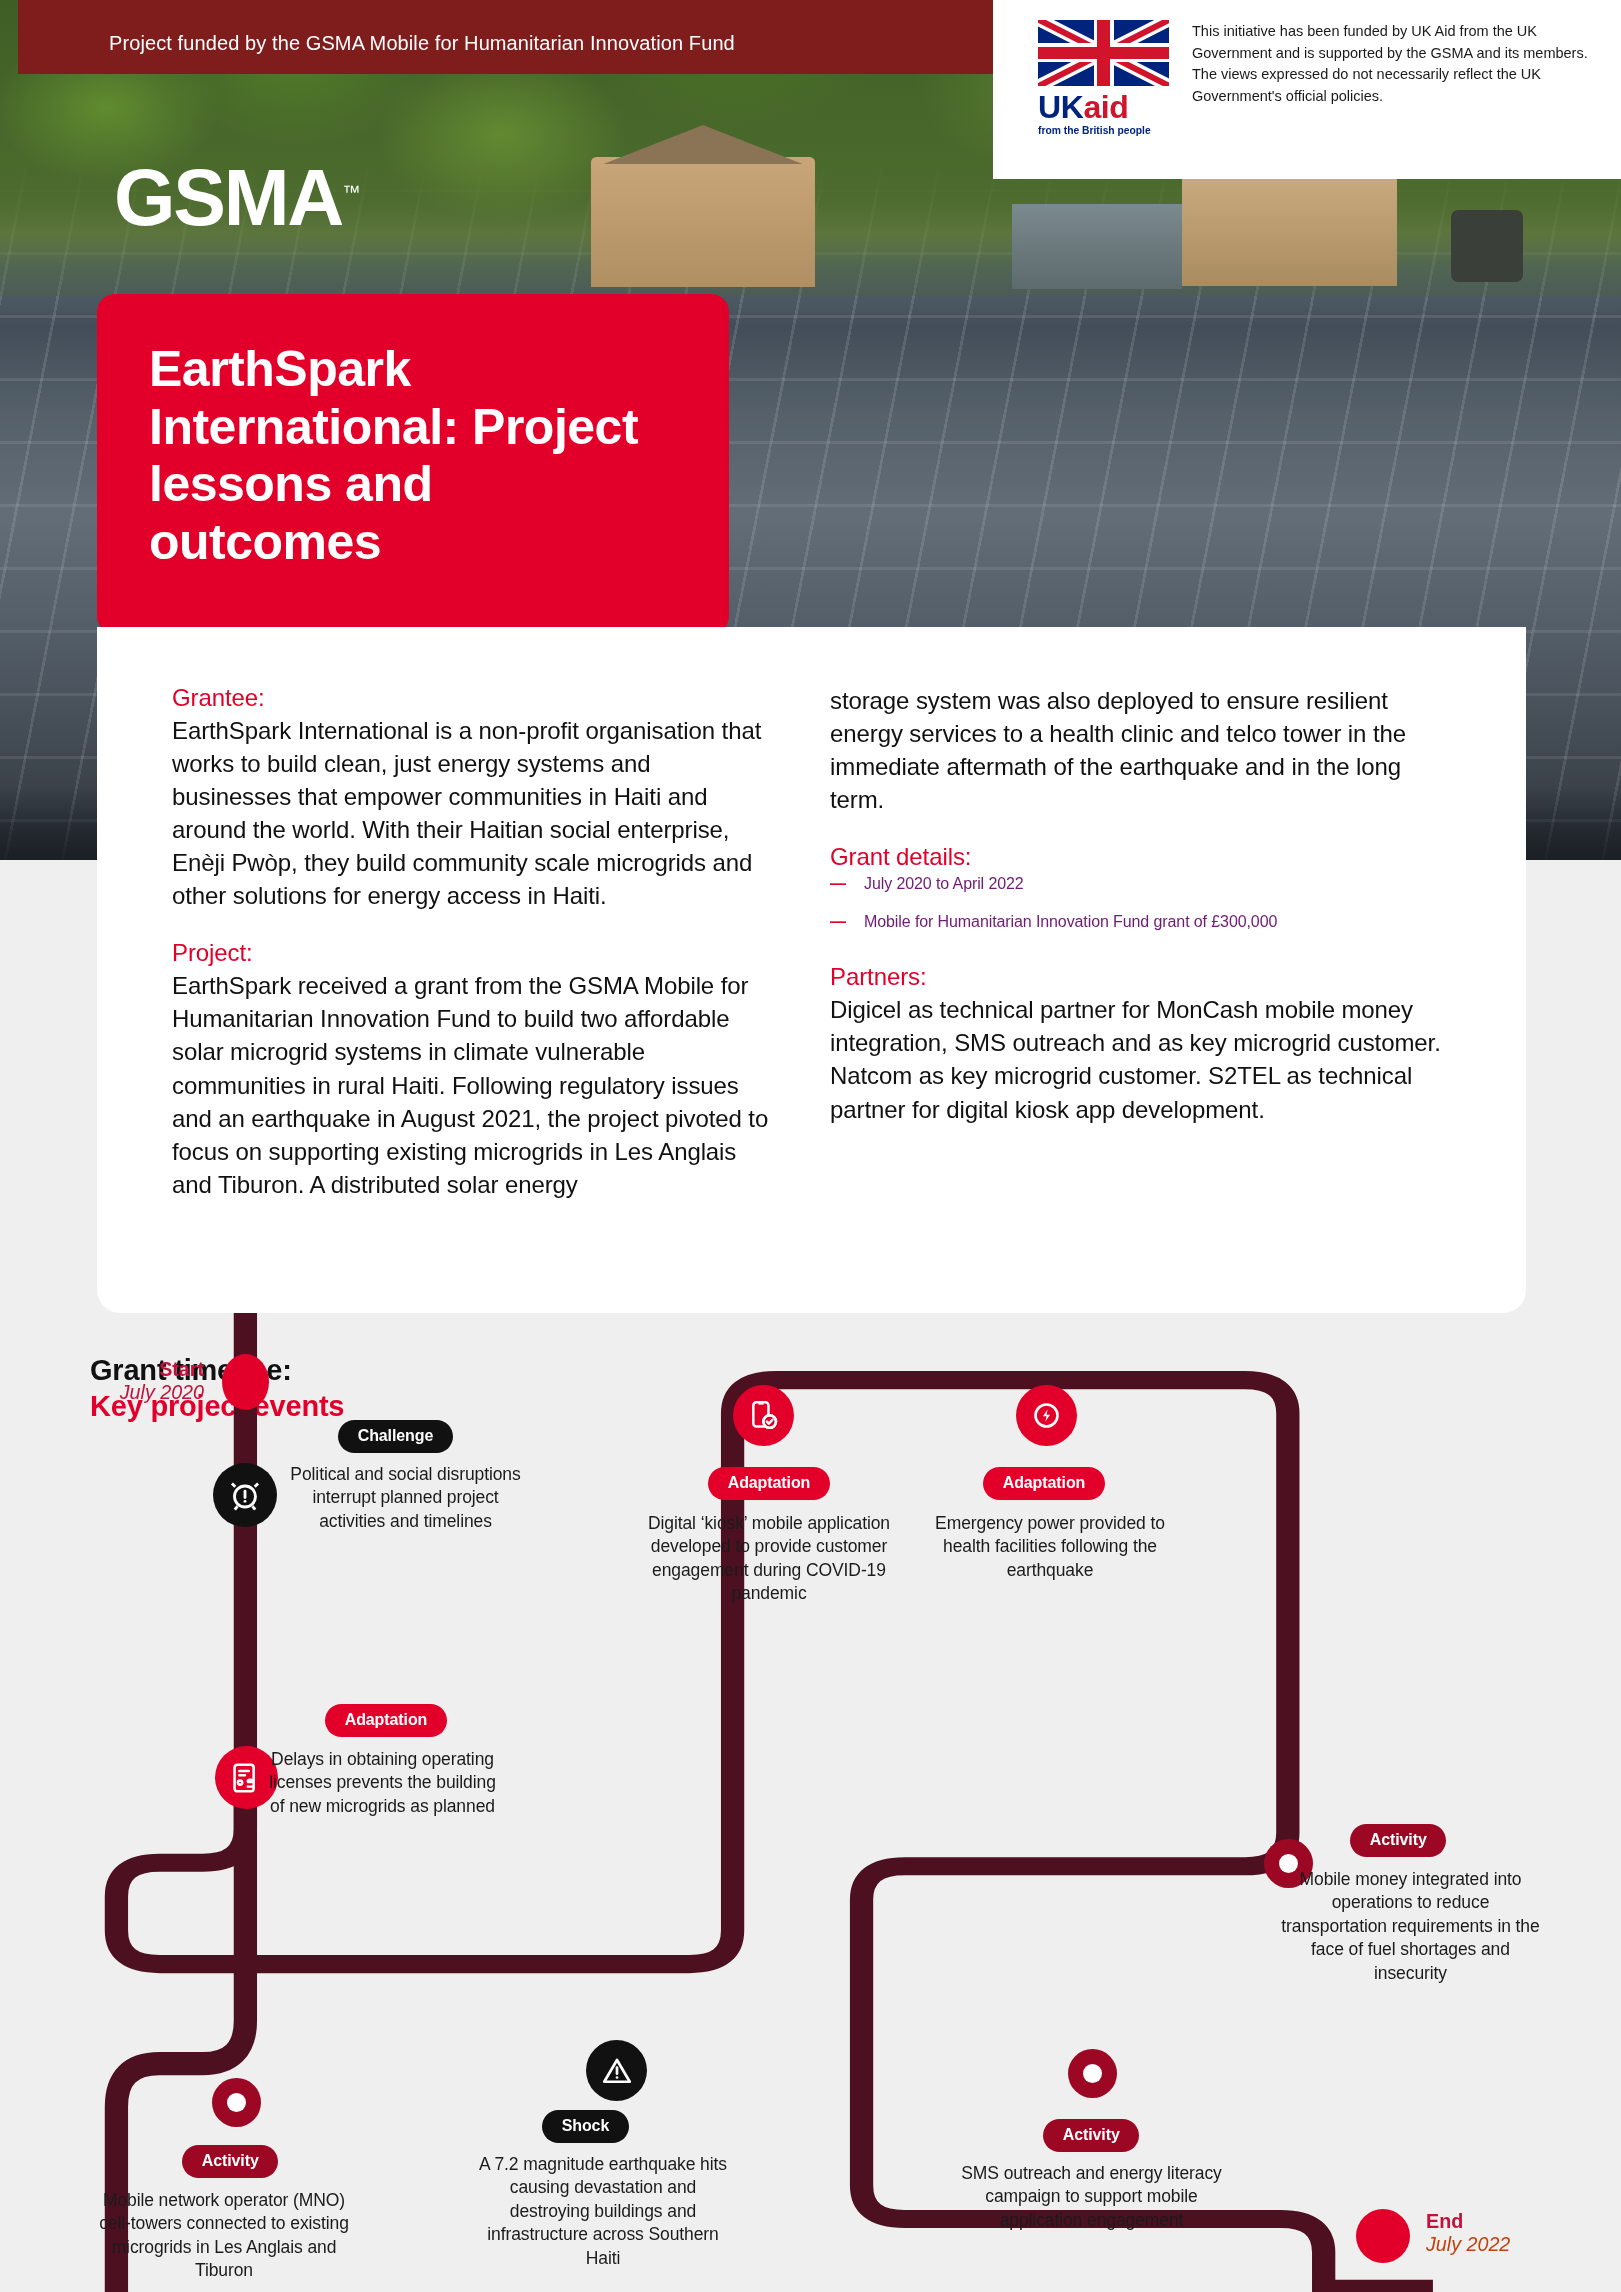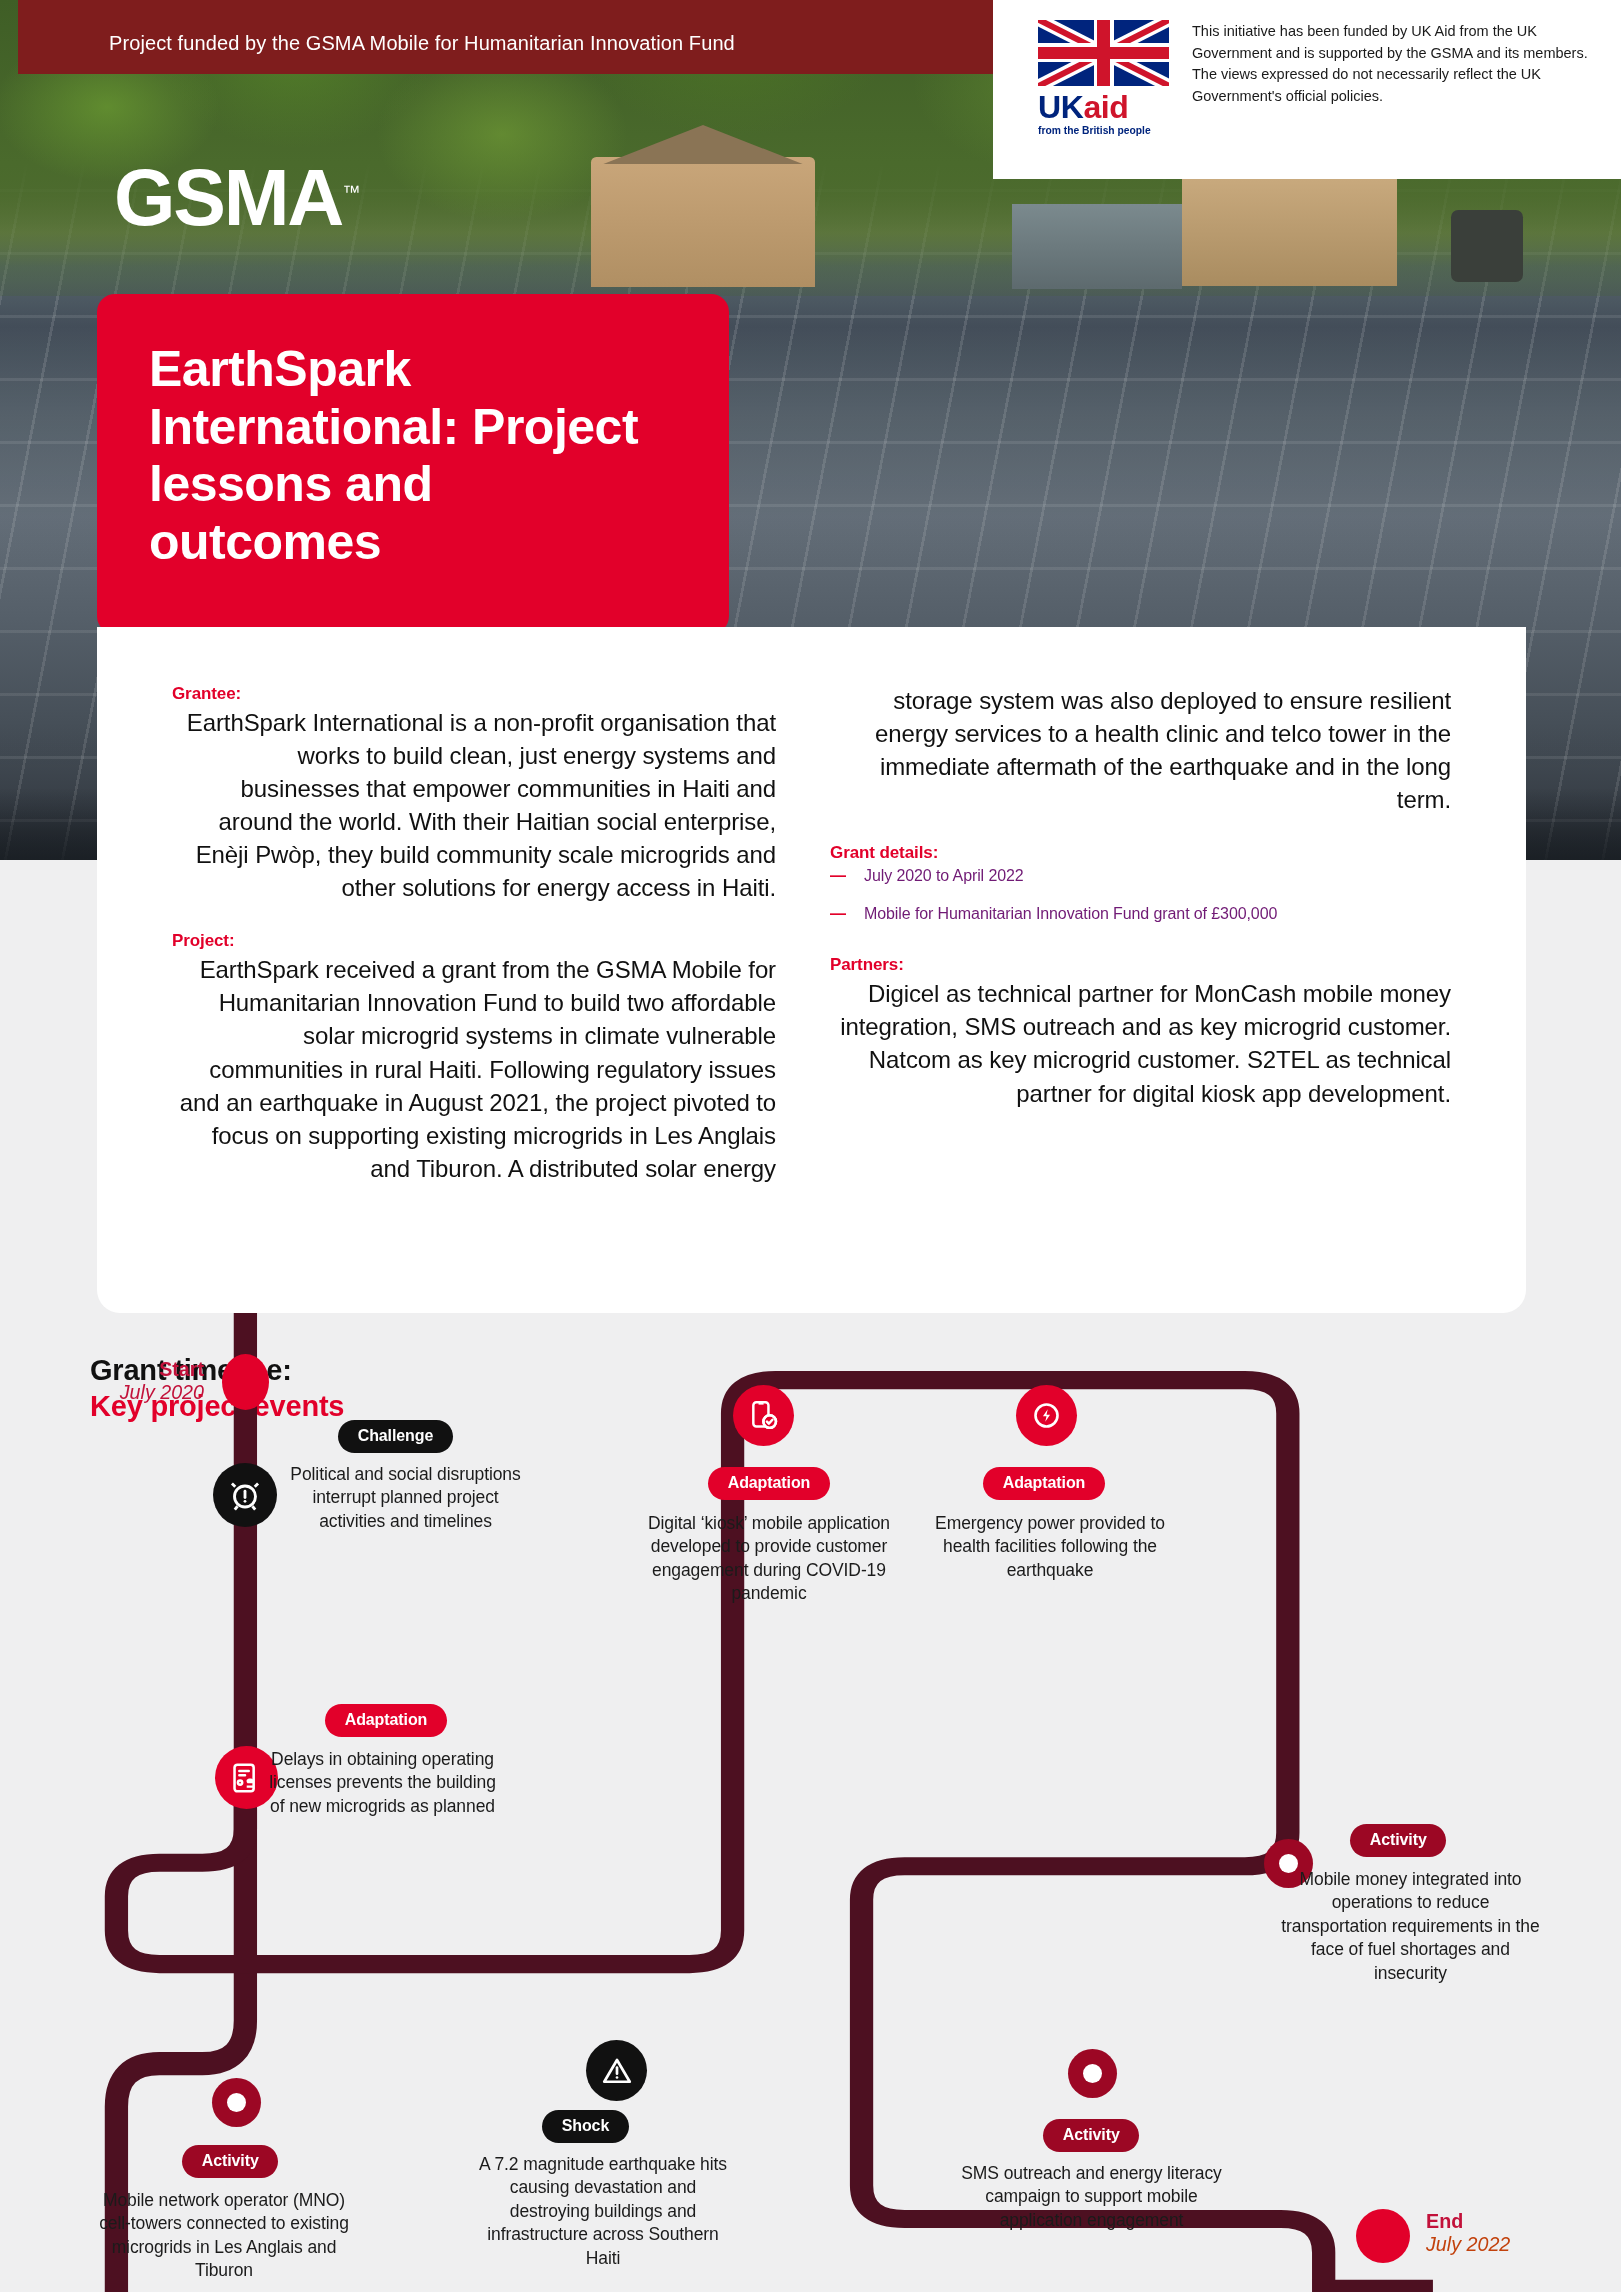--- a/index.html
+++ b/index.html
@@ -136,24 +136,24 @@
   
   .card {
     position:absolute; left:97px; top:627px; width:1429px; height:686px;
     background:#ffffff; border-radius:0 0 23px 23px; z-index:7;
     padding:57px 75px 0 75px;
     display:flex; gap:54px;
   }
   .col { width:641px; }
   .col-r { width:659px; }
   .h-red {
-    color:#e2002a; font-size:17px; font-weight:bold; margin:0 0 1.8px 0; letter-spacing:-0.1px;
+    color:#e2002a; font-size:24px; font-weight:normal; margin:0 0 1.8px 0; letter-spacing:-0.1px;
   }
   .body-p {
-    font-size:24px; line-height:1.38; color:#111; margin-bottom:27px; letter-spacing:-0.1px;text-align:right;
+    font-size:24px; line-height:1.38; color:#111; margin-bottom:27px; letter-spacing:-0.1px;
   }
   .body-p.last { margin-bottom:0; }
   .dashlist { list-style:none; margin:0 0 30px 0; }
   .dashlist li {
     font-size:16px; line-height:1.38; color:#701a75; position:relative;
     padding-left:34px; margin-bottom:16px; letter-spacing:-0.1px;
   }
   .dashlist li:before {
     content:"—"; position:absolute; left:0; top:0; color:#e2002a; font-weight:bold;
   }

